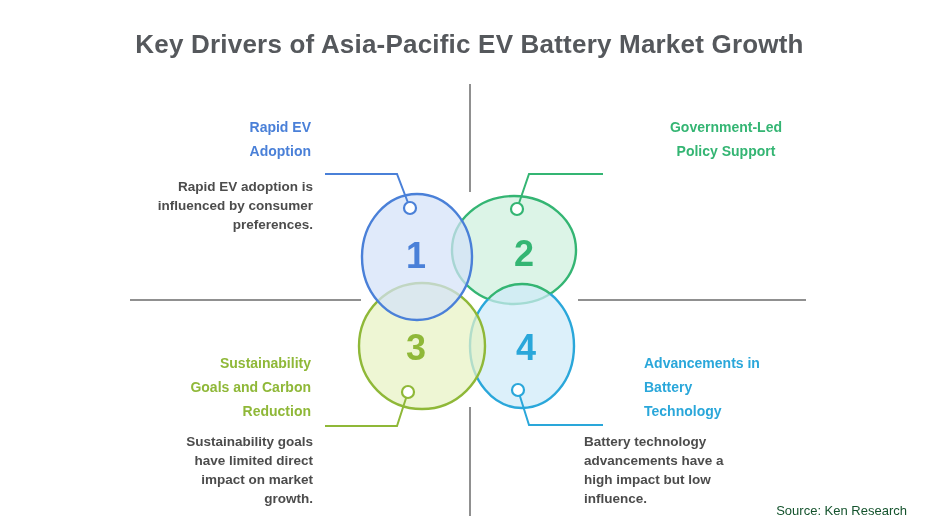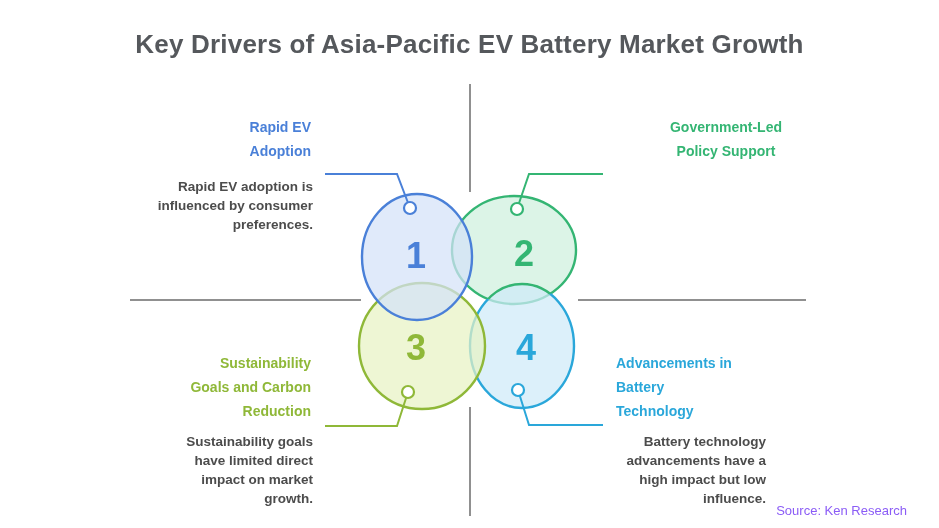--- a/index.html
+++ b/index.html
@@ -14,21 +14,21 @@
   .quad-desc{font-size:13.5px;line-height:19px;font-weight:bold;}
   .align-r{text-align:right;}
   .align-l{text-align:left;}
   .tl-h{right:628px;top:115px;width:220px;}
   .tl-d{right:626px;top:177px;width:160px;}
   .tr-h{left:616px;top:115px;width:220px;text-align:center;}
   .tr-d{left:616px;top:177px;width:160px;}
   .bl-h{right:628px;top:351px;width:240px;}
   .bl-d{right:626px;top:432px;width:140px;}
   .br-h{left:616px;top:351px;width:220px;}
-  .br-d{left:616px;top:432px;width:150px;text-align:right;}
+  .br-d{left:584px;top:432px;width:150px;}
   .source-note{right:32px;top:503px;font-size:13px;text-align:right;}
   .num{font-weight:700;}
 </style>
 </head>
 <body>
 
 <div class="stage">
 
   <svg class="diagram" width="939" height="528" viewBox="0 0 939 528">
     <defs>
@@ -81,19 +81,19 @@
   <div class="txt quad-desc align-r tl-d" style="color: rgb(76, 76, 76);">Rapid EV adoption is influenced by consumer preferences.</div>
 
   <div class="txt quad-heading align-l tr-h" style="color: rgb(52, 181, 115);">Government-Led
 Policy Support</div>
 
   <div class="txt quad-heading align-r bl-h" style="color: rgb(143, 184, 56);">Sustainability
 Goals and Carbon
 Reduction</div>
   <div class="txt quad-desc align-r bl-d" style="color: rgb(76, 76, 76);">Sustainability goals have limited direct impact on market growth.</div>
 
-  <div class="txt quad-heading align-l br-h" style="color: rgb(42, 167, 218);">Advancements in
+  <div class="txt quad-heading align-l br-h" style="color: rgb(42, 167, 218); margin-left: 28px;">Advancements in
 Battery
 Technology</div>
   <div class="txt quad-desc align-l br-d" style="color: rgb(76, 76, 76);">Battery technology advancements have a high impact but low influence.</div>
 
-  <div class="txt source-note" style="color: #8b5cf6;">Source: Ken Research</div>
+  <div class="txt source-note" style="color: #14532d;">Source: Ken Research</div>
 </div>
 
 </body></html>

